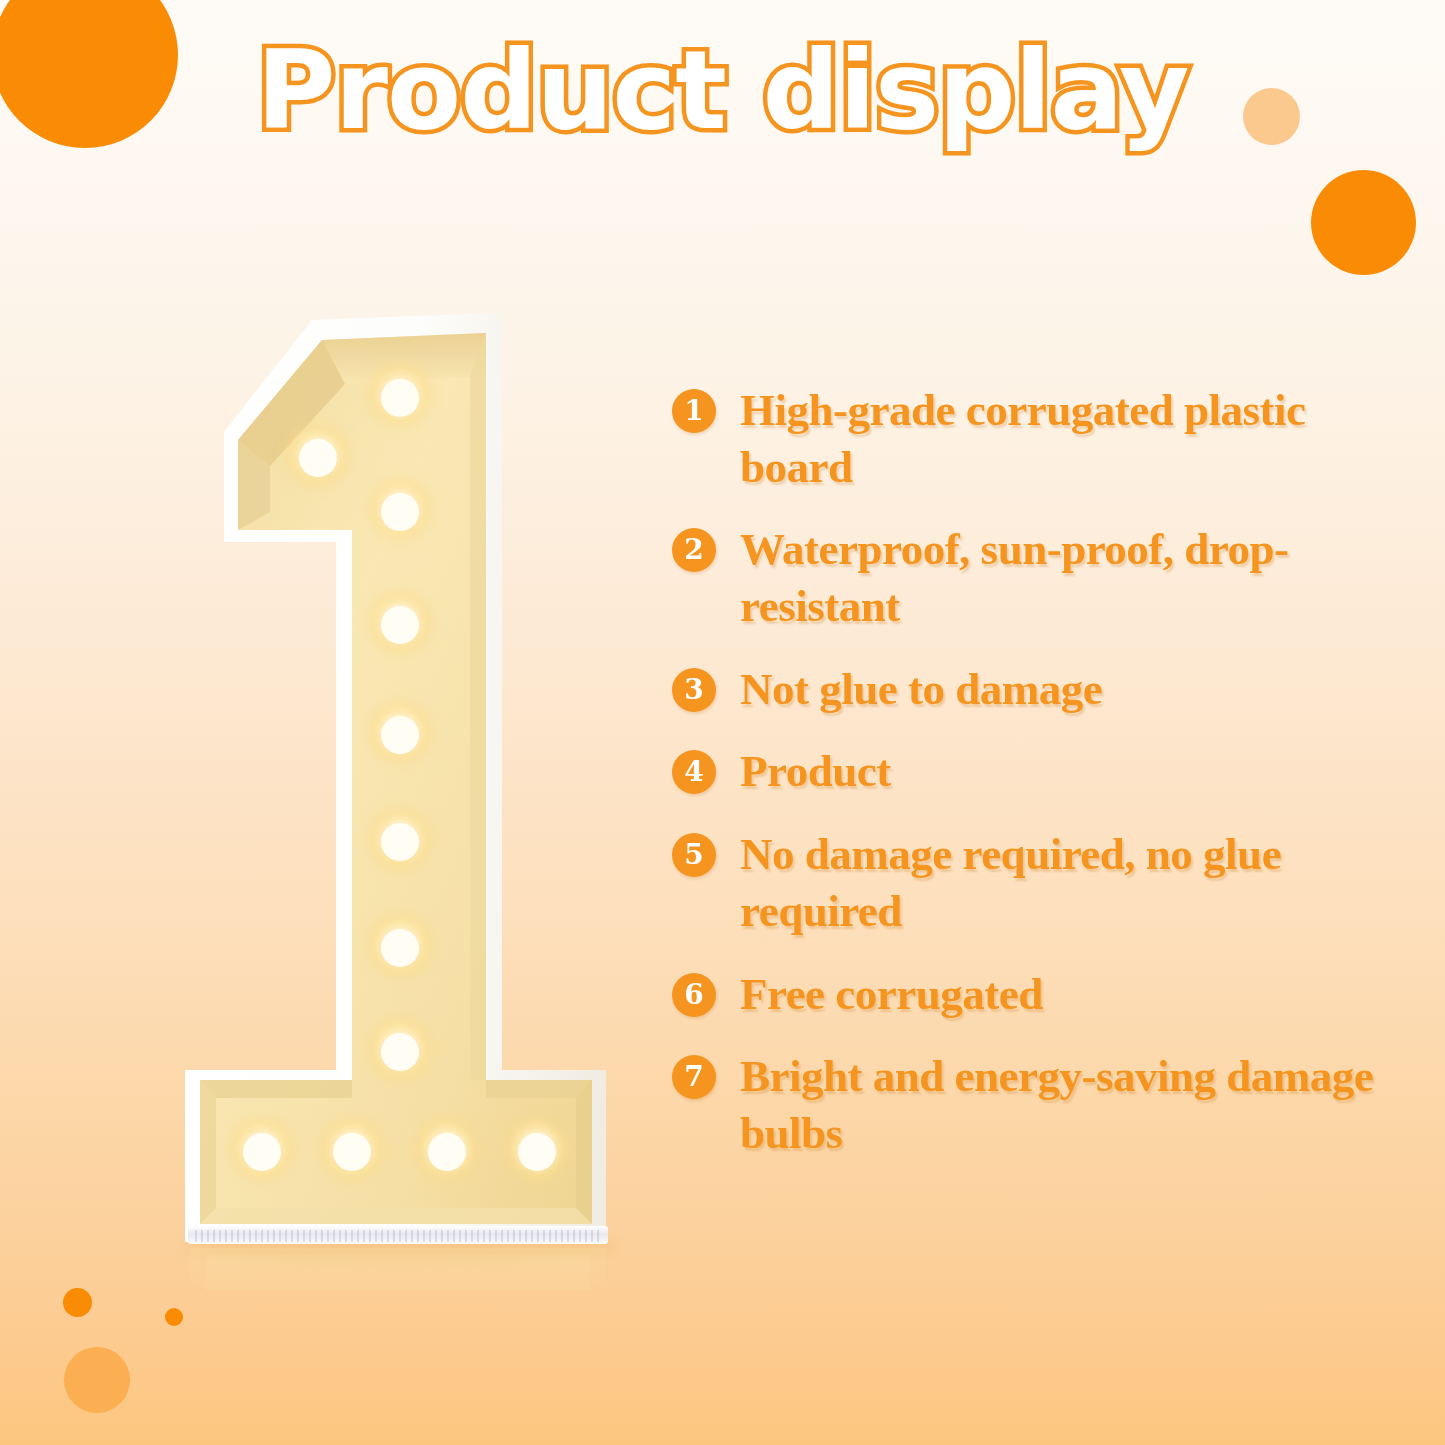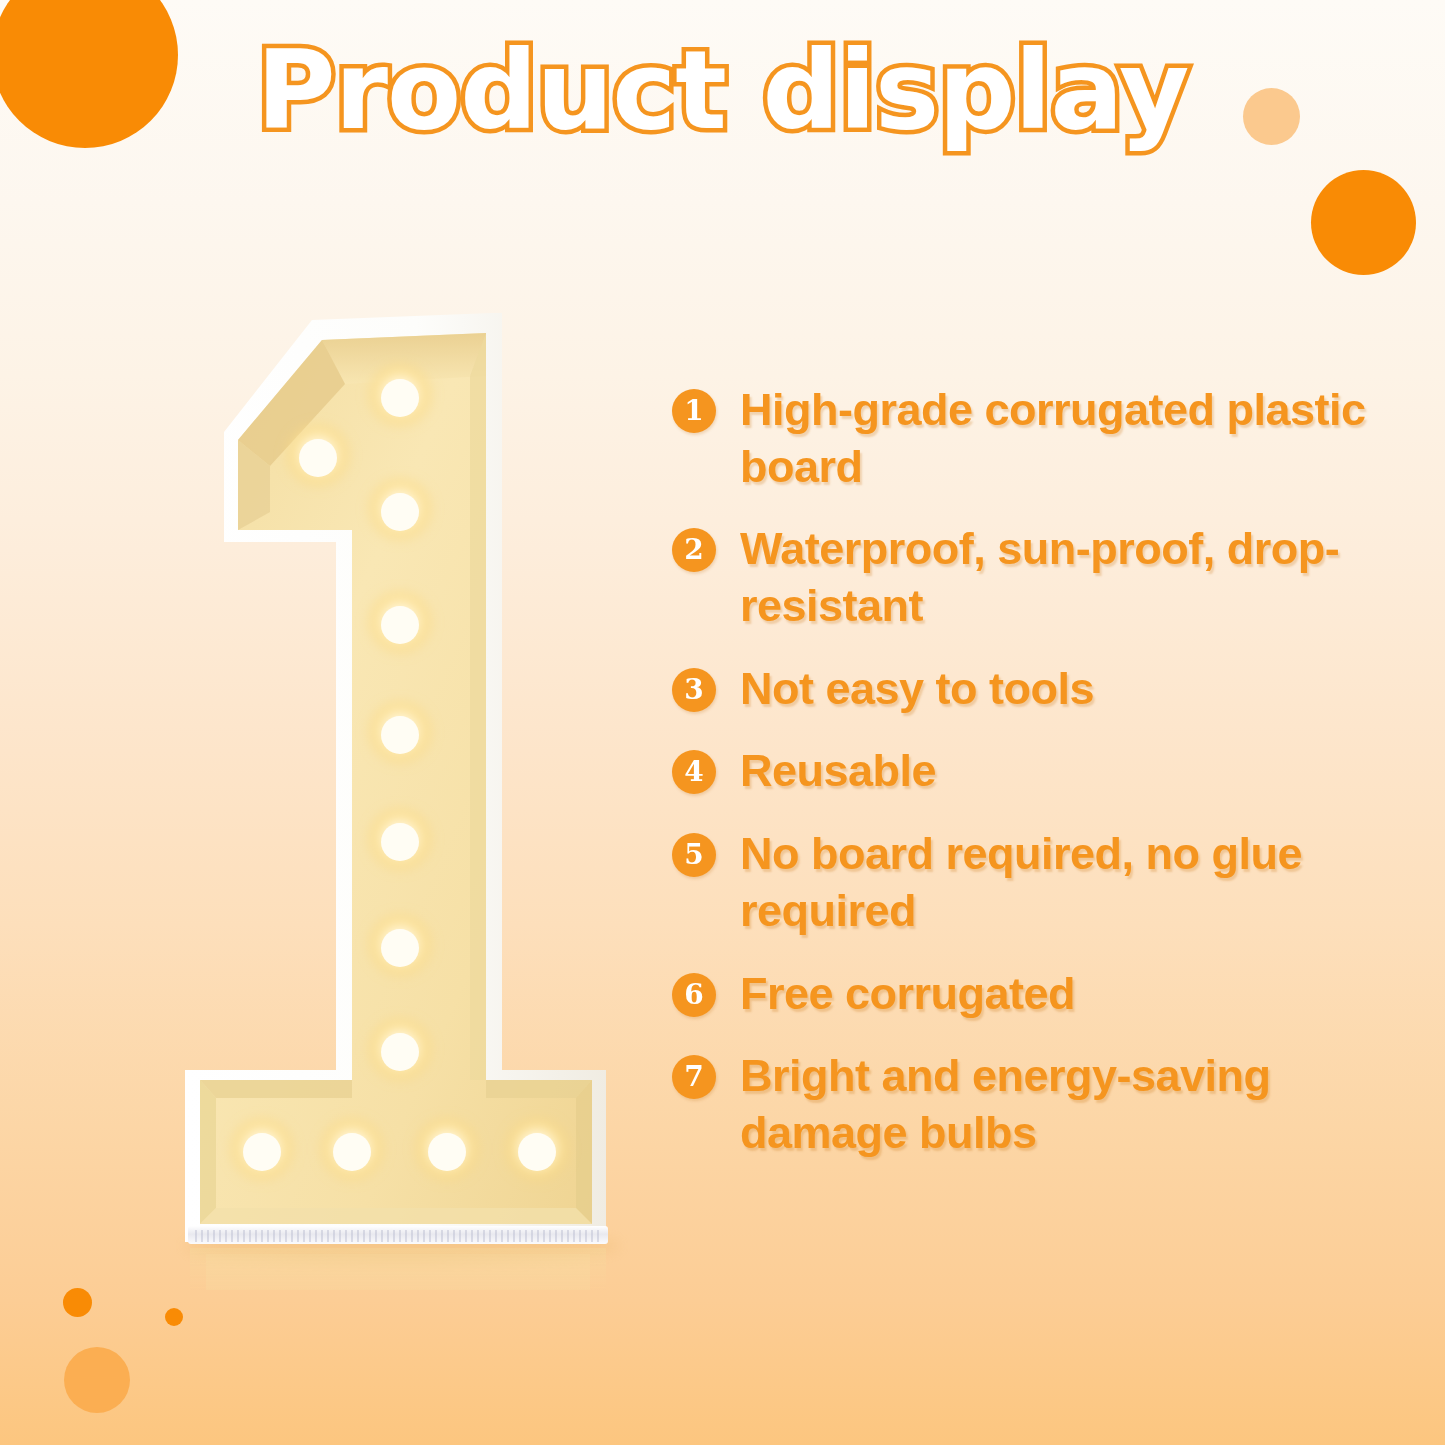--- a/index.html
+++ b/index.html
@@ -114,21 +114,21 @@
     font-weight: bold;
     font-size: 28px;
     line-height: 44px;
     text-align: center;
     margin-top: 7px;
     margin-right: 24px;
     box-shadow: 1px 2px 3px rgba(190,110,20,0.22);
   }
   .feature-text {
     flex: 1 1 auto;
-    font-family: Liberation Sans, sans-serif;
+    font-family: Liberation Serif, serif;
     font-weight: bold;
     font-size: 45px;
     line-height: 1.26;
     color: #f5951f;
     text-shadow: 2px 3px 2px rgba(205,120,25,0.25);
     letter-spacing: -0.5px;
   }
 </style>
 </head>
 <body>
@@ -363,29 +363,29 @@
     <div class="feature-row">
       <div class="bullet">1</div>
       <div class="feature-text">High-grade corrugated plastic board</div>
     </div>
     <div class="feature-row">
       <div class="bullet">2</div>
       <div class="feature-text">Waterproof, sun-proof, drop-resistant</div>
     </div>
     <div class="feature-row">
       <div class="bullet">3</div>
-      <div class="feature-text">Not easy to tools</div>
+      <div class="feature-text">Not glue to damage</div>
     </div>
     <div class="feature-row">
       <div class="bullet">4</div>
-      <div class="feature-text">Reusable</div>
+      <div class="feature-text">Product</div>
     </div>
     <div class="feature-row">
       <div class="bullet">5</div>
-      <div class="feature-text">No board required, no glue required</div>
+      <div class="feature-text">No damage required, no glue required</div>
     </div>
     <div class="feature-row">
       <div class="bullet">6</div>
       <div class="feature-text">Free corrugated</div>
     </div>
     <div class="feature-row">
       <div class="bullet">7</div>
       <div class="feature-text">Bright and energy-saving damage bulbs</div>
     </div>
   </div>

